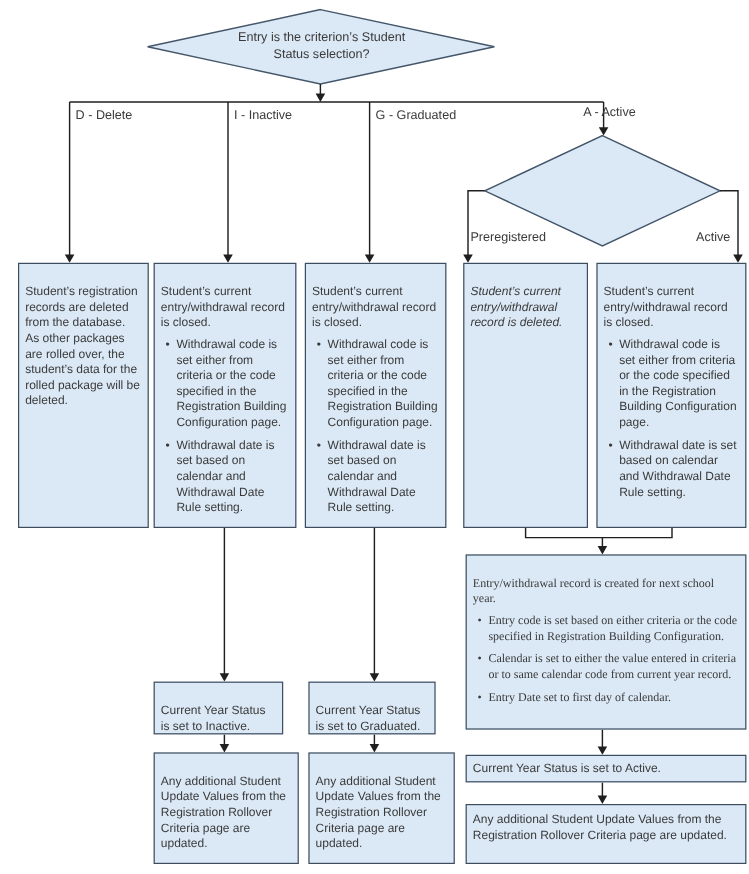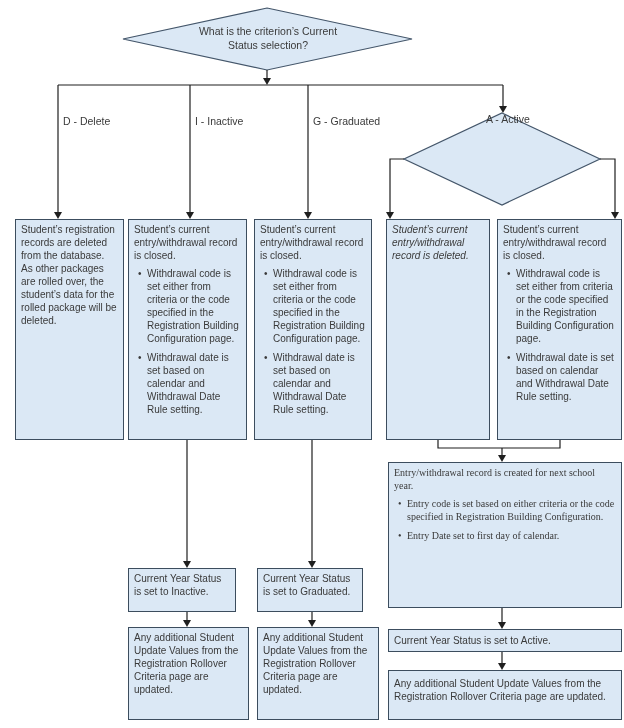--- a/index.html
+++ b/index.html
@@ -7,27 +7,27 @@
     position:relative; width:624px; height:728px; background:#ffffff;
     font-family:"Liberation Sans", sans-serif; color:#3a3a3a; overflow:hidden;
   }
   svg.layer { position:absolute; left:0; top:0; }
   .diamond { fill:#dbe8f5; stroke:#44566a; stroke-width:1.2; }
   .conn { stroke:#1f1f1f; stroke-width:1.2; fill:none; }
   .arrow { fill:#1f1f1f; stroke:none; }
   .box {
     position:absolute; box-sizing:border-box;
     background:#dbe8f5; border:1.5px solid #3c4d5e;
-    padding:3px 5px; font-size:10px; line-height:1.3; color:#3a3a3a;
+    padding:17px 5px; font-size:10px; line-height:1.3; color:#3a3a3a;
   }
   .box p { margin:0; }
   .box ul { margin:5px 0 0 0; padding-left:13px; list-style:none; }
   .box li { position:relative; margin-bottom:6px; }
   .box li::before { content:"\2022"; position:absolute; left:-9px; }
-  .lbl { position:absolute; font-size:10.5px; white-space:nowrap; color:#3a3a3a;margin-top:25px; }
+  .lbl { position:absolute; font-size:10.5px; white-space:nowrap; color:#3a3a3a; }
   .dtext { position:absolute; text-align:center; font-size:10.5px; line-height:1.32; color:#3a3a3a; }
 </style>
 </head>
 <body>
 
 <div class="stage">
 
   <svg class="layer" width="624" height="728">
 
     <polygon class="diamond" points="267,8 412,39 267,70 123,39"></polygon>
@@ -59,21 +59,21 @@
     <polygon class="arrow" points="611,212 619,212 615,219"></polygon>
     <polygon class="arrow" points="183,561 191,561 187,568"></polygon>
     <polygon class="arrow" points="308,561 316,561 312,568"></polygon>
     <polygon class="arrow" points="498,455 506,455 502,462"></polygon>
     <polygon class="arrow" points="498,622 506,622 502,629"></polygon>
     <polygon class="arrow" points="498,663 506,663 502,670"></polygon>
     <polygon class="arrow" points="183,620 191,620 187,627"></polygon>
     <polygon class="arrow" points="308,620 316,620 312,627"></polygon>
   </svg>
 
-  <div class="dtext" style="left:197px; top:25px; width:142px;">What is the criterion’s Current Status selection?</div>
+  <div class="dtext" style="left:197px; top:25px; width:142px;">Entry is the criterion’s Student Status selection?</div>
 
   <div class="lbl" style="left:63px;  top:90px;">D - Delete</div>
   <div class="lbl" style="left:195px; top:90px;">I - Inactive</div>
   <div class="lbl" style="left:313px; top:90px;text-align:right;">G - Graduated</div>
   <div class="lbl" style="left:486px; top:88px;">A - Active</div>
   <div class="lbl" style="left:392px; top:192px;">Preregistered</div>
   <div class="lbl" style="left:580px; top:192px;">Active</div>
 
   <div class="box" style="left:15px; top:219px; width:109px; height:221px;">
     <p>Student’s registration records are deleted from the database.</p>
@@ -105,20 +105,21 @@
     <ul>
       <li>Withdrawal code is set either from criteria or the code specified in the Registration Building Configuration page.</li>
       <li>Withdrawal date is set based on calendar and Withdrawal Date Rule setting.</li>
     </ul>
   </div>
 
   <div class="box" style="left:388px; top:462px; width:234px; height:146px;font-family:Liberation Serif, serif;">
     <p>Entry/withdrawal record is created for next school year.</p>
     <ul>
       <li>Entry code is set based on either criteria or the code specified in Registration Building Configuration.</li>
+      <li>Calendar is set to either the value entered in criteria or to same calendar code from current year record.</li>
       <li>Entry Date set to first day of calendar.</li>
     </ul>
   </div>
 
   <div class="box" style="left:128px; top:568px; width:108px; height:44px;">
     <p>Current Year Status is set to Inactive.</p>
   </div>
   <div class="box" style="left:257px; top:568px; width:106px; height:44px;">
     <p>Current Year Status is set to Graduated.</p>
   </div>

